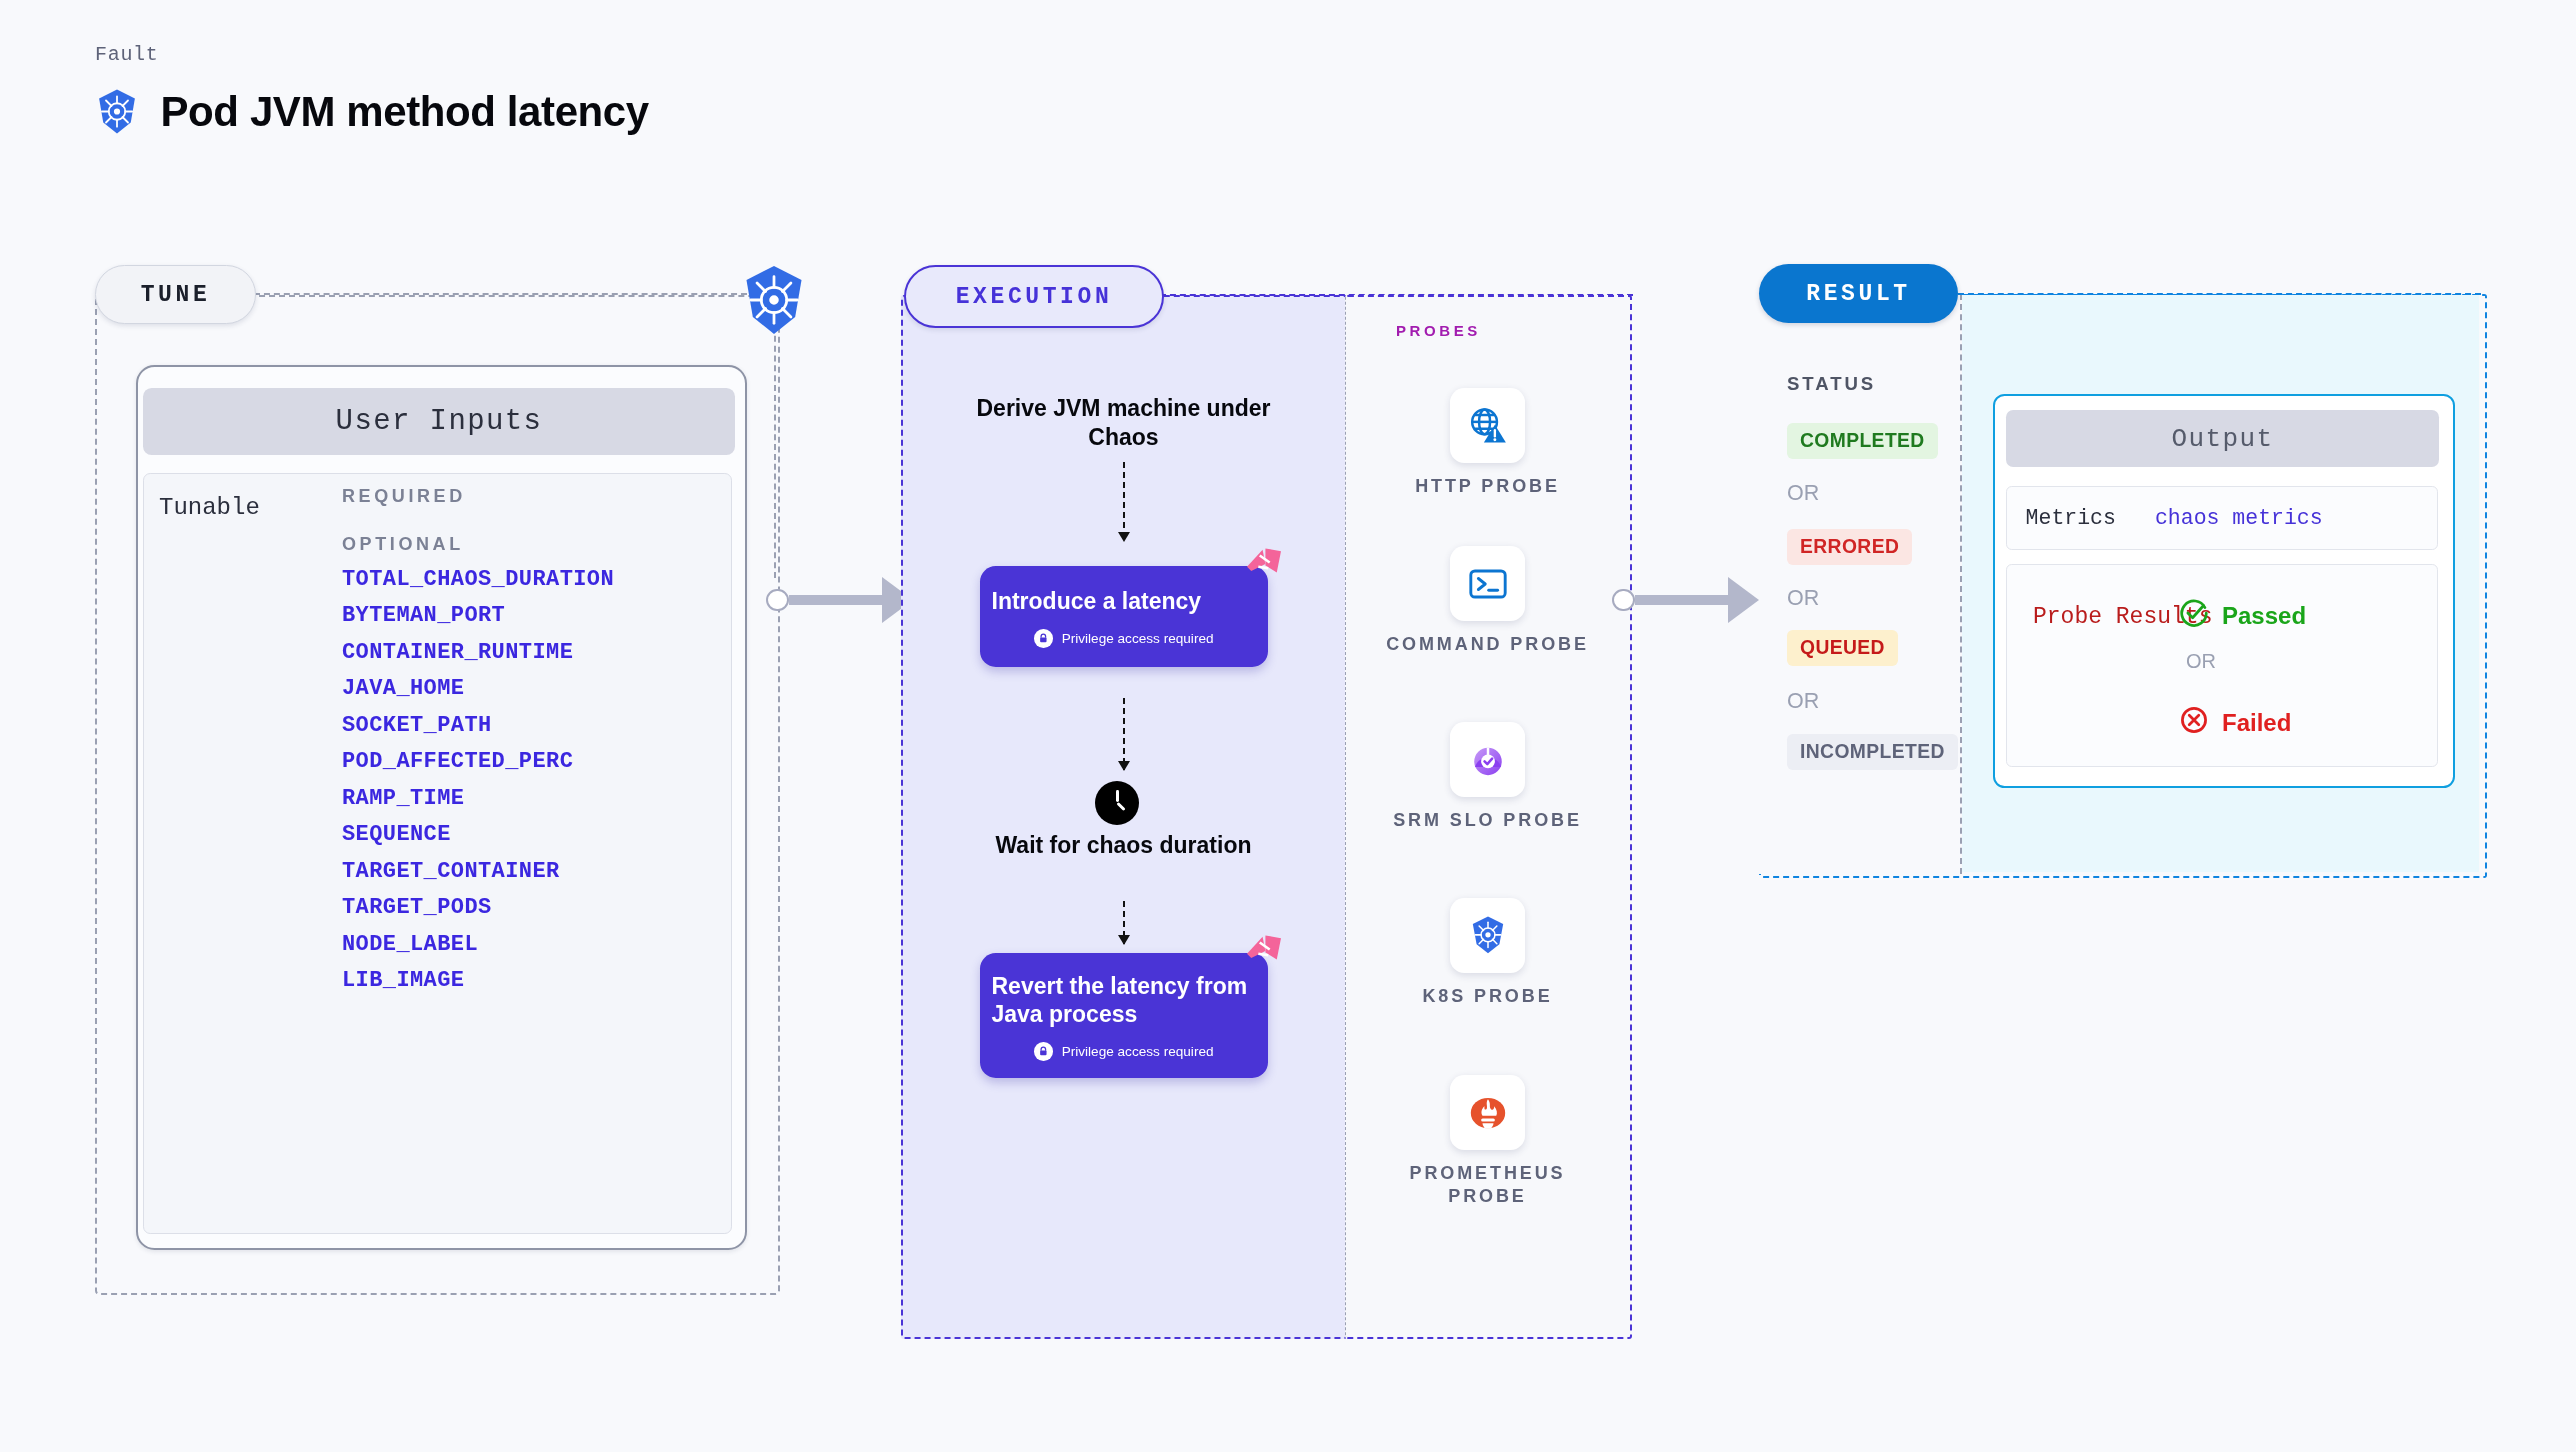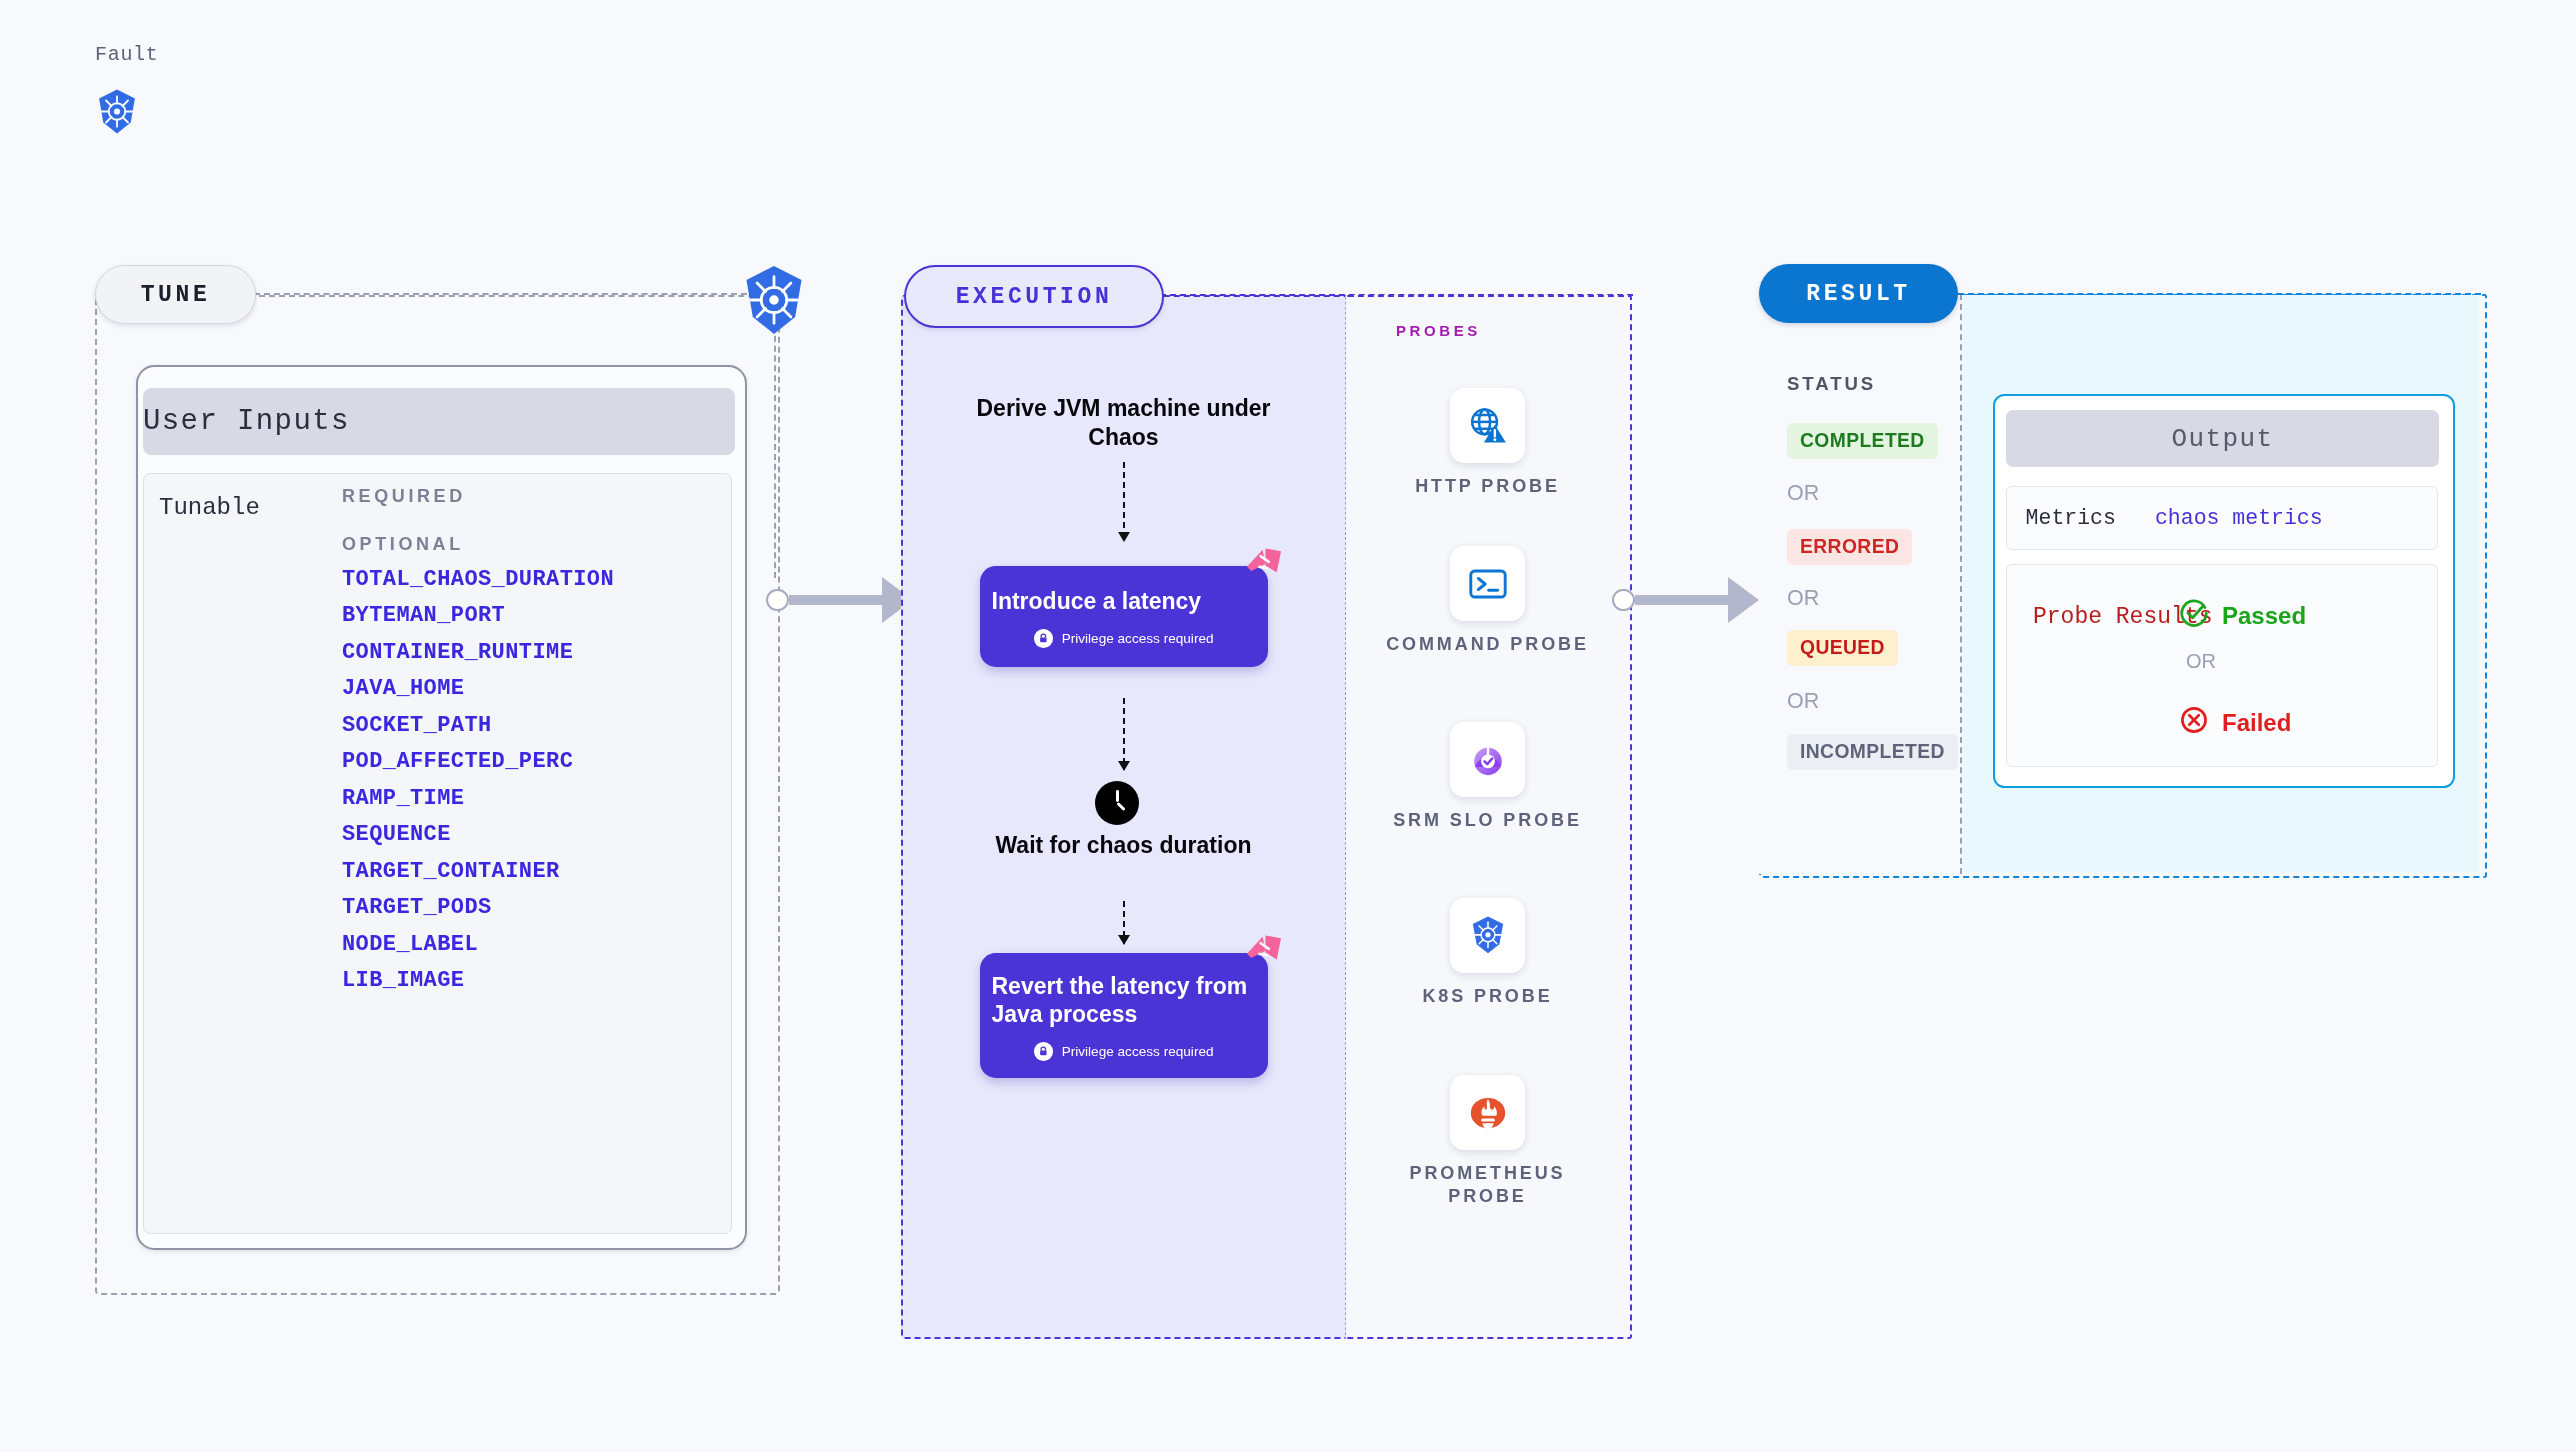--- a/index.html
+++ b/index.html
@@ -33,21 +33,21 @@
     border:none;color:#ffffff;font-size:23px;
     box-shadow:0 2.1px 5.7px rgba(30,40,80,.18);}
 
   
   #tune-panel{position:absolute;left:95px;top:295px;width:681px;height:996px;
     border:2.1px dashed #9aa0b2;border-radius:4.3px;background:transparent;}
   #userinputs-card{position:absolute;left:136px;top:365px;width:607px;height:881px;
     background:#fbfcfe;border:2.1px solid #8e94a6;border-radius:18.6px;
     box-shadow:0 1.4px 4.3px rgba(40,50,80,.10);}
   #userinputs-header{position:absolute;left:143px;top:388px;width:592px;height:67px;
-    background:#d7d9e4;border-radius:8.6px;display:flex;align-items:center;justify-content:flex-start;}
+    background:#d7d9e4;border-radius:8.6px;display:flex;align-items:center;justify-content:center;}
   #userinputs-header span{font-family:"Liberation Mono",monospace;font-size:29px;color:#2b2f3d;letter-spacing:1.4px;}
   #tunable-box{position:absolute;left:143px;top:473px;width:587px;height:759px;
     background:#f4f6fa;border:1.4px solid #dcdfe8;border-radius:7.2px;}
   #tunable-label{position:absolute;left:159px;top:494px;font-family:"Liberation Mono",monospace;
     font-size:24px;color:#2b2f3d;}
   #param-col{position:absolute;left:342px;top:486px;width:373px;}
   .sec-head{font-family:"Liberation Sans",sans-serif;font-size:18px;font-weight:600;
     color:#7b8195;letter-spacing:3.6px;}
   .param{font-family:"Liberation Mono",monospace;font-size:22px;font-weight:bold;
     color:#3b27e0;letter-spacing:0.4px;}
@@ -165,20 +165,21 @@
             <line x1="32" y1="46" x2="32" y2="56"></line>
           <line x1="10" y1="34" x2="20" y2="34"></line>
             <line x1="44" y1="34" x2="54" y2="34"></line>
           <line x1="16" y1="18" x2="24" y2="26"></line>
             <line x1="40" y1="42" x2="48" y2="50"></line>
           <line x1="48" y1="18" x2="40" y2="26"></line>
             <line x1="24" y1="42" x2="16" y2="50"></line>
         </g>
       </svg>
     </span>
+    <span id="title-text">Pod JVM method latency</span>
   </div>
 </div>
 
 <div id="tune-panel"></div>
 <div class="dashline" id="tune-dash"></div>
 <div id="k8s-dash-v"></div>
 <div class="stage-badge" id="tune-badge">TUNE</div>
 
 <div id="k8s-badge">
   <svg width="72" height="72" viewBox="0 0 64 68">

